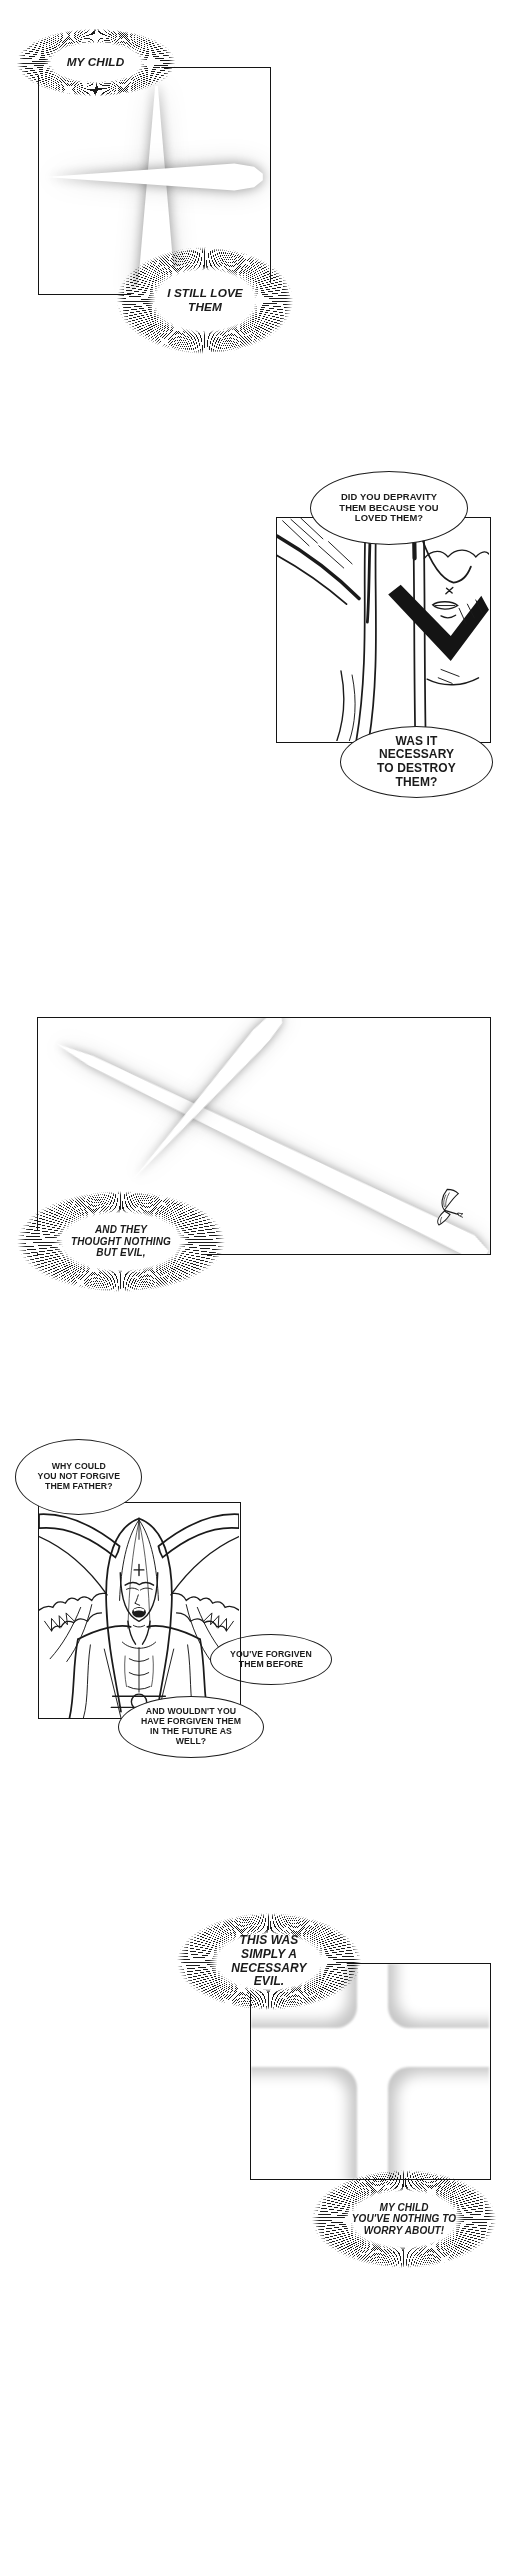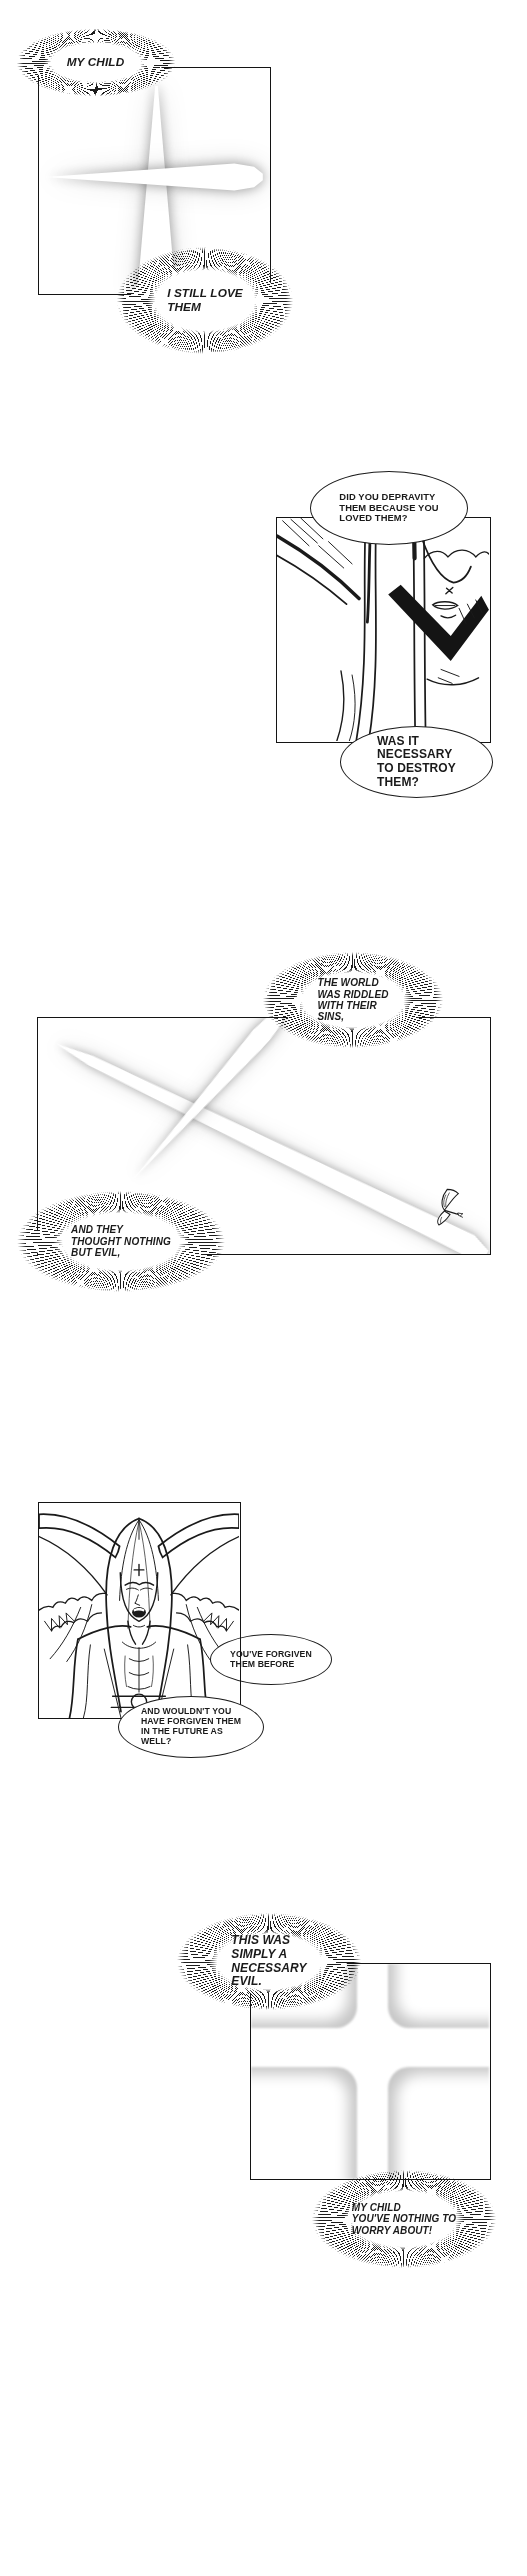--- a/index.html
+++ b/index.html
@@ -12,21 +12,21 @@
     color: #1a1a1a;
   }
   .panel {
     position: absolute; background: #ffffff;
     border: 1.4px solid #141414; overflow: hidden; z-index: 1;
   }
   
   .bubble {
     position: absolute; z-index: 3;
     display: flex; align-items: center; justify-content: center;
-    background: #ffffff; border-radius: 50%;
+    text-align: center; background: #ffffff; border-radius: 50%;
     font-weight: bold; line-height: 1.14; letter-spacing: 0.1px;
   }
   .bubble .bt { white-space: pre-line; padding: 2.8px 5.6px; }
   .oval { border: 1.4px solid #1c1c1c; }
   .burst { font-style: italic; }
   .burst::before {
     content: ""; position: absolute; inset: -24% -10%;
     border-radius: 50%; z-index: -1;
     background: repeating-conic-gradient(#1c1c1c 0deg 0.55deg, rgba(255,255,255,0) 0.55deg 2.1deg);
     -webkit-mask: radial-gradient(closest-side, transparent 55%, #000 64%, #000 90%, transparent 98%);
@@ -185,34 +185,33 @@
 LOVED THEM?</span>
   </div>
 
   <div class="bubble oval" style="left:340px;top:726px;width:153px;height:72px;font-size:12px">
     <span class="bt">WAS IT
 NECESSARY
 TO DESTROY
 THEM?</span>
   </div>
 
-  <div class="bubble burst" style="left:276px;top:967px;width:154px;height:66px;font-size:10px">
-    <span class="bt">THE WORLD
-WAS RIDDLED
-WITH THEIR
-SINS,</span>
-  </div>
 
   <div class="bubble burst" style="left:33px;top:1207px;width:176px;height:69px;font-size:10px">
     <span class="bt">AND THEY
 THOUGHT NOTHING
 BUT EVIL,</span>
   </div>
 
 
+  <div class="bubble oval" style="left:15.3px;top:1439px;width:127px;height:76px;font-size:8.7px">
+    <span class="bt">WHY COULD
+YOU NOT FORGIVE
+THEM FATHER?</span>
+  </div>
 
   <div class="bubble oval" style="left:210px;top:1634px;width:122px;height:51px;font-size:8.7px">
     <span class="bt">YOU'VE FORGIVEN
 THEM BEFORE</span>
   </div>
 
   <div class="bubble oval" style="left:118px;top:1696px;width:146px;height:62px;font-size:8.7px">
     <span class="bt">AND WOULDN'T YOU
 HAVE FORGIVEN THEM
 IN THE FUTURE AS

